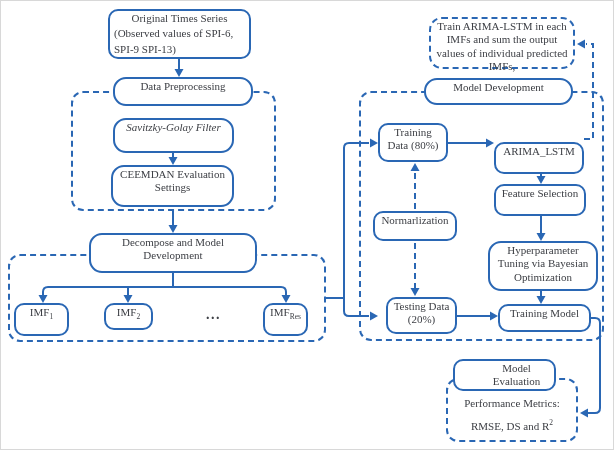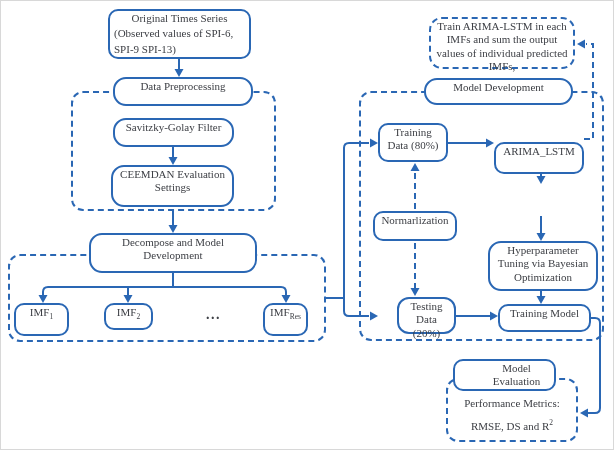--- a/index.html
+++ b/index.html
@@ -124,21 +124,21 @@
   <div class="box" style="left:107px; top:8px; width:143px; height:50px; align-items:stretch;">
     <span class="lbl">Original Times Series</span>
     <span class="lbl leftline">(Observed values of SPI-6,</span>
     <span class="lbl leftline">SPI-9 SPI-13)</span>
   </div>
 
   <div class="box pill" style="left:112px; top:76px; width:140px; height:29px;">
     <span class="lbl">Data Preprocessing</span>
   </div>
 
-  <div class="box pill" style="left:112px; top:117px; width:121px; height:29px;">
+  <div class="box pill" style="left:112px; top:117px; width:121px; height:35px;font-style:italic;">
     <span class="lbl">Savitzky-Golay Filter</span>
   </div>
 
   <div class="box pill" style="left:110px; top:164px; width:123px; height:42px;">
     <span class="lbl">CEEMDAN Evaluation Settings</span>
   </div>
 
   <div class="box pill" style="left:88px; top:232px; width:168px; height:40px;">
     <span class="lbl">Decompose and Model Development</span>
   </div>
@@ -166,30 +166,33 @@
   </div>
 
   <div class="box" style="left:377px; top:122px; width:70px; height:39px;">
     <span class="lbl">Training Data (80%)</span>
   </div>
 
   <div class="box" style="left:493px; top:125px; width:90px; height:32px;margin-top:16px;">
     <span class="lbl">ARIMA_LSTM</span>
   </div>
 
+  <div class="box" style="left:493px; top:183px; width:92px; height:32px;">
+    <span class="lbl">Feature Selection</span>
+  </div>
 
   <div class="box" style="left:372px; top:210px; width:84px; height:30px;">
     <span class="lbl">Normarlization</span>
   </div>
 
   <div class="box pill" style="left:487px; top:240px; width:110px; height:50px;">
     <span class="lbl">Hyperparameter Tuning via Bayesian Optimization</span>
   </div>
 
-  <div class="box" style="left:396px; top:296px; width:59px; height:37px;border-radius:12px;">
+  <div class="box" style="left:385px; top:296px; width:71px; height:37px;">
     <span class="lbl">Testing Data (20%)</span>
   </div>
 
   <div class="box" style="left:497px; top:303px; width:93px; height:28px;">
     <span class="lbl">Training Model</span>
   </div>
 
   <div class="box" style="left:452px; top:358px; width:103px; height:32px;padding-left:28px;">
     <span class="lbl">Model Evaluation</span>
   </div>

